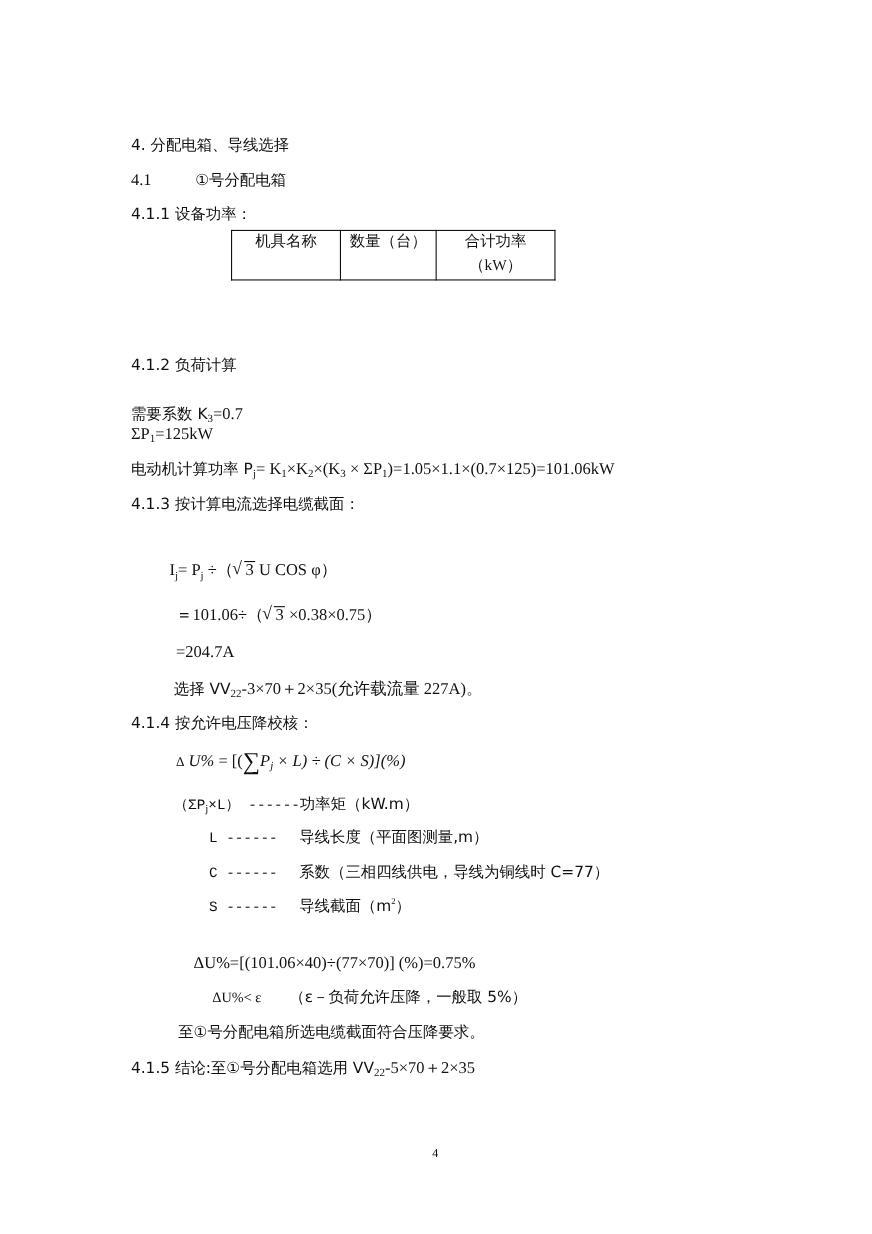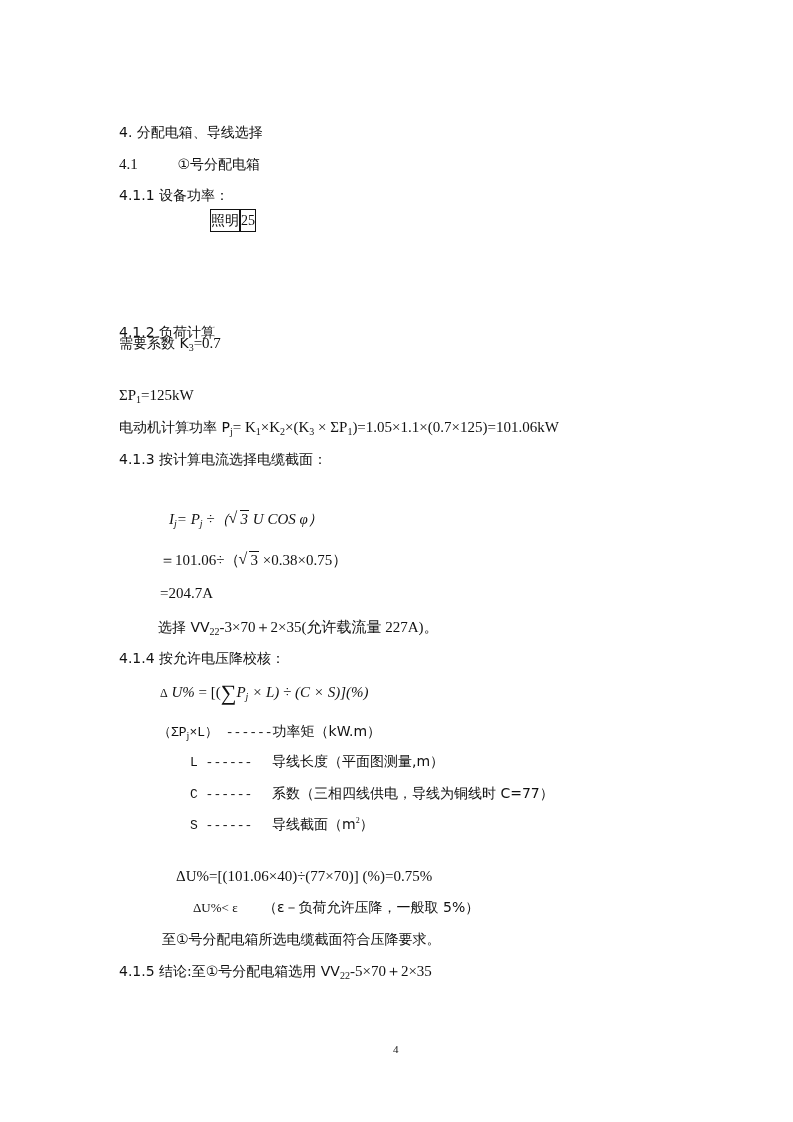--- a/index.html
+++ b/index.html
@@ -30,41 +30,44 @@
   <span>4. 分配电箱、导线选择</span>
 </div>
 <div class="ln" style="left:119px;top:155px;">
   <span>4.1</span>
   <span class="cjk" style="margin-left:36px;">①号分配电箱</span>
 </div>
 <div class="ln cjk" style="left:119px;top:186px;">4.1.1 设备功率：</div>
 
 <table class="equip">
   <tbody>
-  <tr class="row">
-    <td>照明</td>
-    <td></td>
-    <td>25</td>
+      <tr class="hdr">
+    <td class="c1">机具名称</td>
+    <td class="c2">数量（台）</td>
+    <td class="c3">
+      <div>合计功率</div>
+      <div>（kW）</div>
+    </td>
   </tr>
 </tbody>
   </table>
 
 <div class="ln cjk" style="left:119px;top:323px;">4.1.2 负荷计算</div>
-<div class="ln" style="left:119px;top:334px;">
+<div class="ln" style="left:119px;top:368px;">
   <span class="cjk">需要系数 K</span><sub>3</sub><span>=0.7</span>
 </div>
 <div class="ln" style="left:119px;top:386px;">
   <span>ΣP</span><sub>1</sub><span>=125kW</span>
 </div>
 <div class="ln" style="left:119px;top:418px;">
   <span class="cjk">电动机计算功率 P</span><sub>j</sub><span>= K</span><sub>1</sub><span>×K</span><sub>2</sub><span>×(K</span><sub>3</sub><span> × ΣP</span><sub>1</sub><span>)=1.05×1.1×(0.7×125)=101.06kW</span>
 </div>
 <div class="ln cjk" style="left:119px;top:450px;">4.1.3 按计算电流选择电缆截面：</div>
 
-<div class="ln" style="left:169px;top:510px;font-style:italic;">
+<div class="ln" style="left:154px;top:510px;">
   <span>I</span><sub>j</sub><span>= P</span><sub>j</sub><span>  ÷（</span><span class="sqrt"><span>3</span></span> <span>U COS φ）</span>
 </div>
 <div class="ln" style="left:160px;top:551px;">
   <span>＝101.06÷（</span><span class="sqrt"><span>3</span></span> <span>×0.38×0.75）</span>
 </div>
 <div class="ln" style="left:160px;top:584px;">=204.7A</div>
 <div class="ln" style="left:158px;top:618px;">
   <span class="cjk">选择 VV</span><sub>22</sub><span>-3×70＋2×35(允许载流量 227A)。</span>
 </div>
 

